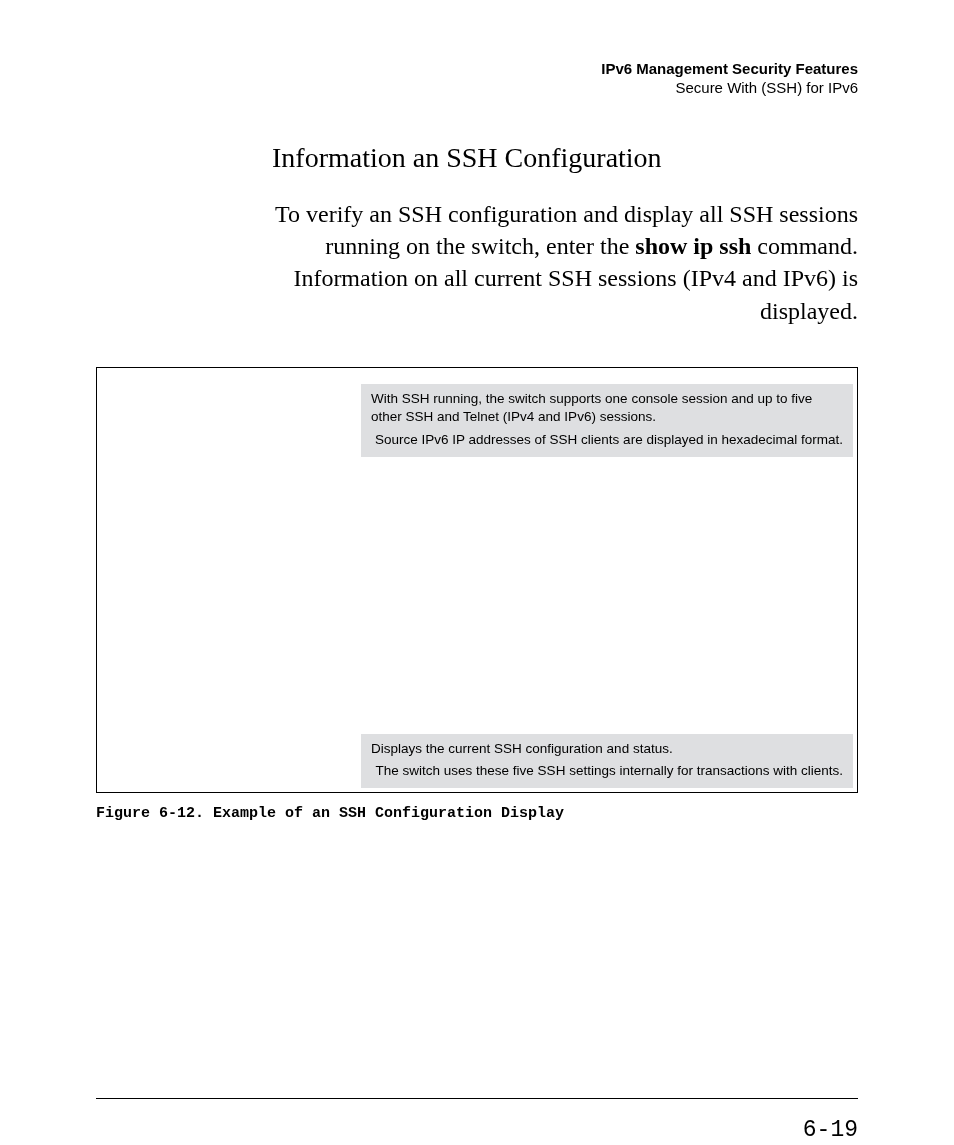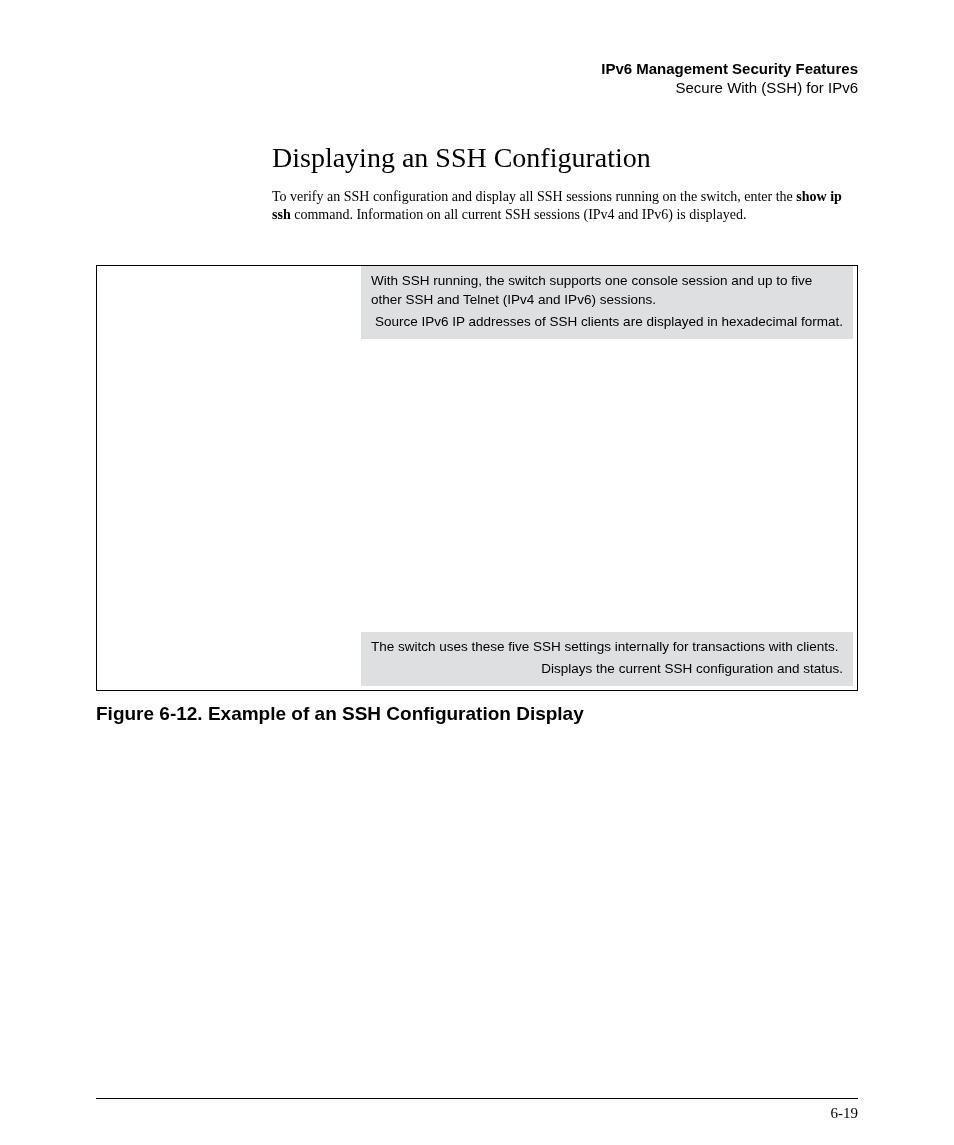--- a/index.html
+++ b/index.html
@@ -33,24 +33,25 @@
   .section-title {
     font-family: "Times New Roman", Times, serif;
     font-size: 28px;
     font-weight: 400;
     margin-top: 44px;
     margin-left: 176px;
     margin-bottom: 14px;
   }
   .body-para {
     font-family: "Times New Roman", Times, serif;
-    font-size: 14px;
+    font-size: 24px;
     line-height: 1.35;
     margin-left: 176px;
     margin-right: 0;
+    text-align: right;
   }
   .body-para .cmd {
     font-weight: bold;
   }
   .figure-box {
     border: 1.2px solid #000;
     margin-top: 40px;
     height: 426px;
     position: relative;
     box-sizing: border-box;
@@ -63,75 +64,75 @@
     line-height: 1.35;
     padding: 6px 10px 8px 10px;
     box-sizing: border-box;
   }
   .callout p {
     margin: 0 0 4px 0;
   }
   .callout p:last-child { margin-bottom: 0; text-align: right; }
   .callout .b { font-weight: bold; }
   .callout-top {
-    top: 0;
+    top: 16px;
     left: 264px;
     right: 4px;
   }
   .callout-bottom {
     bottom: 4px;
     left: 264px;
     right: 4px;
   }
   .figure-caption {
-    font-family: Liberation Sans, sans-serif;
-    font-size: 19px;
+    font-family: Liberation Mono, monospace;
+    font-size: 15px;
     font-weight: bold;
     margin-top: 12px;
   }
   .footer-rule {
     position: absolute;
     left: 96px;
     right: 96px;
     bottom: 68px;
     border-top: 1px solid #000;
   }
   .page-num {
     position: absolute;
     right: 96px;
-    bottom: 45px;
-    font-family: Liberation Serif, serif;
-    font-size: 15px;
+    bottom: 24px;
+    font-family: Liberation Mono, monospace;
+    font-size: 23px;
   }
 </style>
 </head>
 <body>
 
 <div class="page">
 
   <div class="header">
     <div class="bold">IPv6 Management Security Features</div>
     <div>Secure With (SSH) for IPv6</div>
   </div>
 
-  <div class="section-title">Displaying an SSH Configuration</div>
+  <div class="section-title">Information an SSH Configuration</div>
 
   <p class="body-para">
     <span>To verify an SSH configuration and display all SSH sessions running on the switch, enter the </span><span class="cmd">show ip ssh</span><span> command. Information on all current SSH sessions (IPv4 and IPv6) is displayed.</span>
   </p>
 
   <div class="figure-box">
     <div class="callout callout-top">
       <p>With SSH running, the switch supports one console session and up to five other SSH and Telnet (IPv4 and IPv6) sessions.</p>
       <p>Source IPv6 IP addresses of SSH clients are displayed in hexadecimal format.</p>
     </div>
 
     <div class="callout callout-bottom">
+      <p>Displays the current SSH configuration and status.</p>
       <p>The switch uses these five SSH settings internally for transactions with clients.</p>
-      <p>Displays the current SSH configuration and status.</p>
     </div>
   </div>
 
   <div class="figure-caption">Figure 6-12.  Example of an SSH Configuration Display</div>
 
   <div class="footer-rule"></div>
   <div class="page-num">6-19</div>
 </div>
 
 </body></html>

